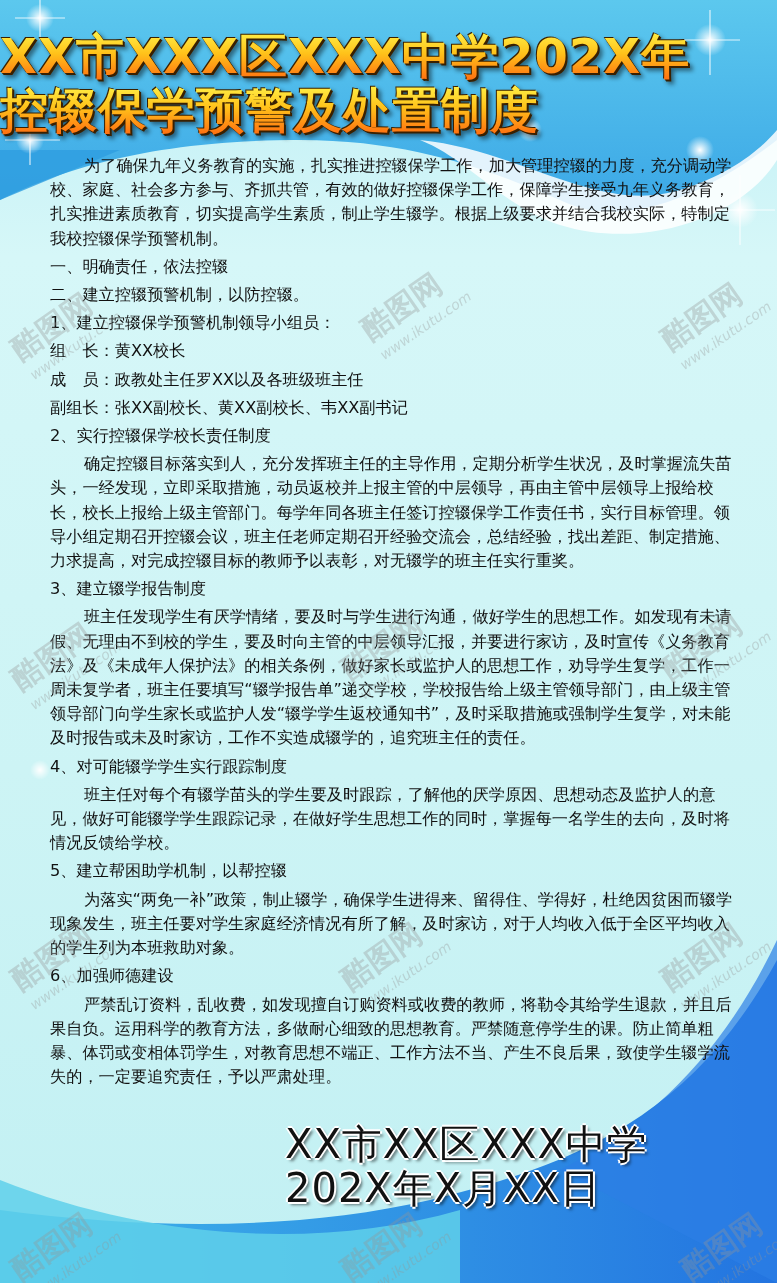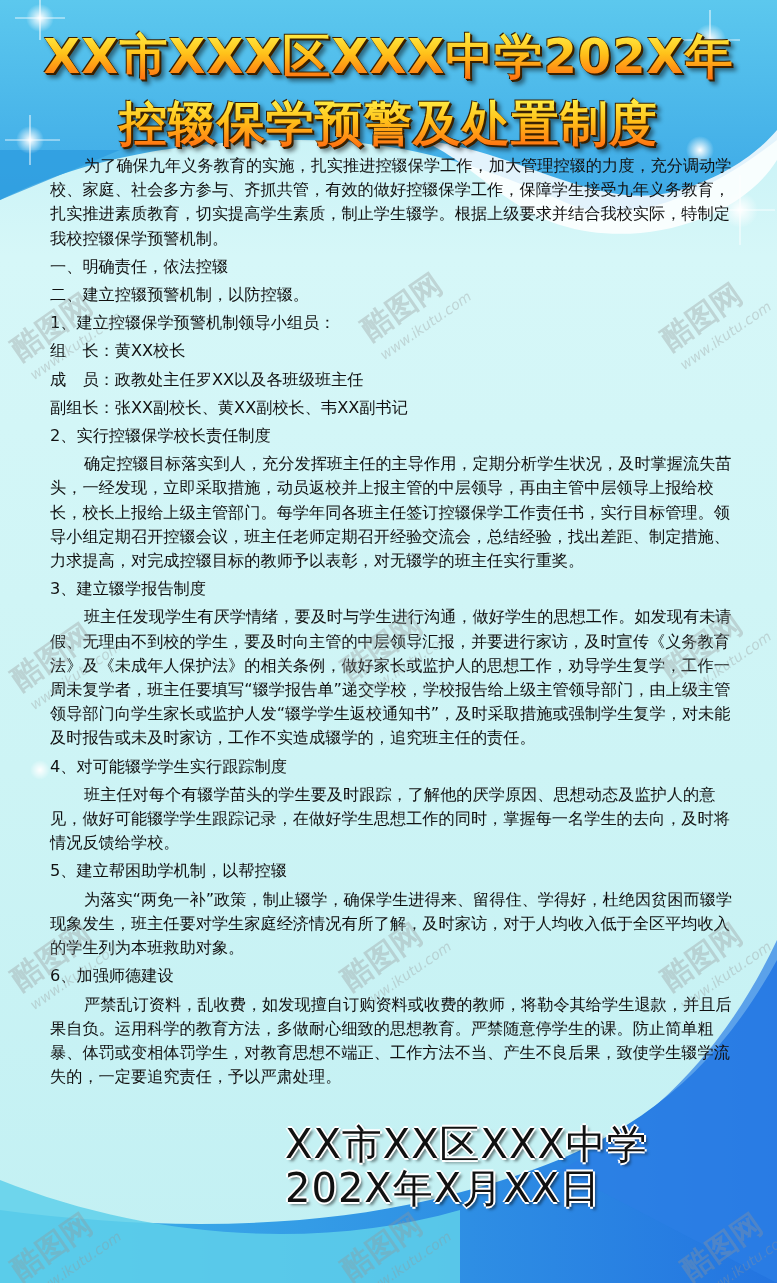--- a/index.html
+++ b/index.html
@@ -9,30 +9,30 @@
     background: #c9f3f6;
   }
   .bg {
     position: absolute; inset: 0; z-index: 0;
     background: linear-gradient(180deg, #bdeef5 0%, #d6f7f8 20%, #cdf4f5 60%, #c2f0f3 100%);
   }
   .bg svg { position: absolute; left: 0; top: 0; }
   .content { position: absolute; inset: 0; z-index: 2; }
 
   .title {
-    position: absolute; left: 0; width: 777px; text-align: center;
+    position: absolute; left: 0; width: 777px; text-align: left;
     font-weight: bold; font-size: 48px; line-height: 52px; letter-spacing: 1px;
     color: #ffb400;
     background: linear-gradient(180deg, #fff34a 0%, #ffc21a 45%, #ff6a10 100%);
     -webkit-background-clip: text; background-clip: text;
     -webkit-text-fill-color: transparent;
     filter: drop-shadow(2px 2px 0 #3a2000) drop-shadow(-1px -1px 0 #3a2000) drop-shadow(3px 3px 2px rgba(0,0,0,.45));
   }
   .title.l1 { top: 30px; }
-  .title.l2 { top: 97px; }
+  .title.l2 { top: 84px; }
 
   .body-text {
     position: absolute; left: 46px; top: 150px; width: 700px;
     font-size: 16.2px; line-height: 24.2px; color: #111;
   }
   .body-text p { margin: 4px; }
   .indent { text-indent: 2.1em; }
   .indent-s { text-indent: 1.1em; }
 
   .sign {

